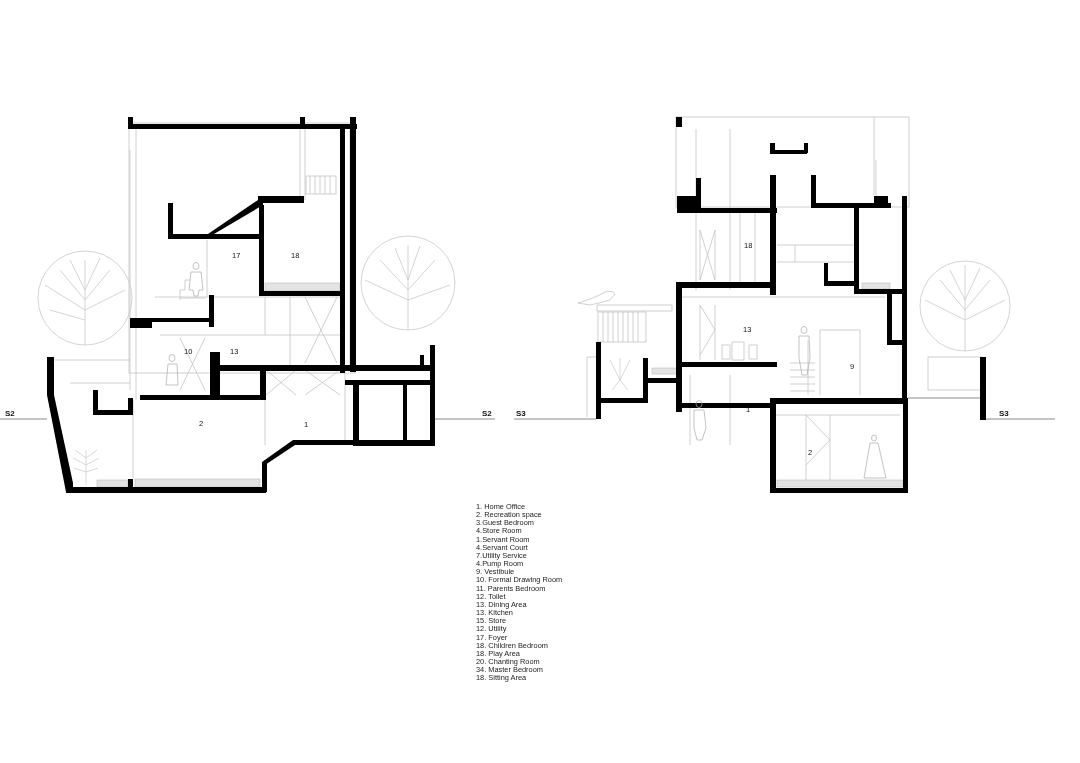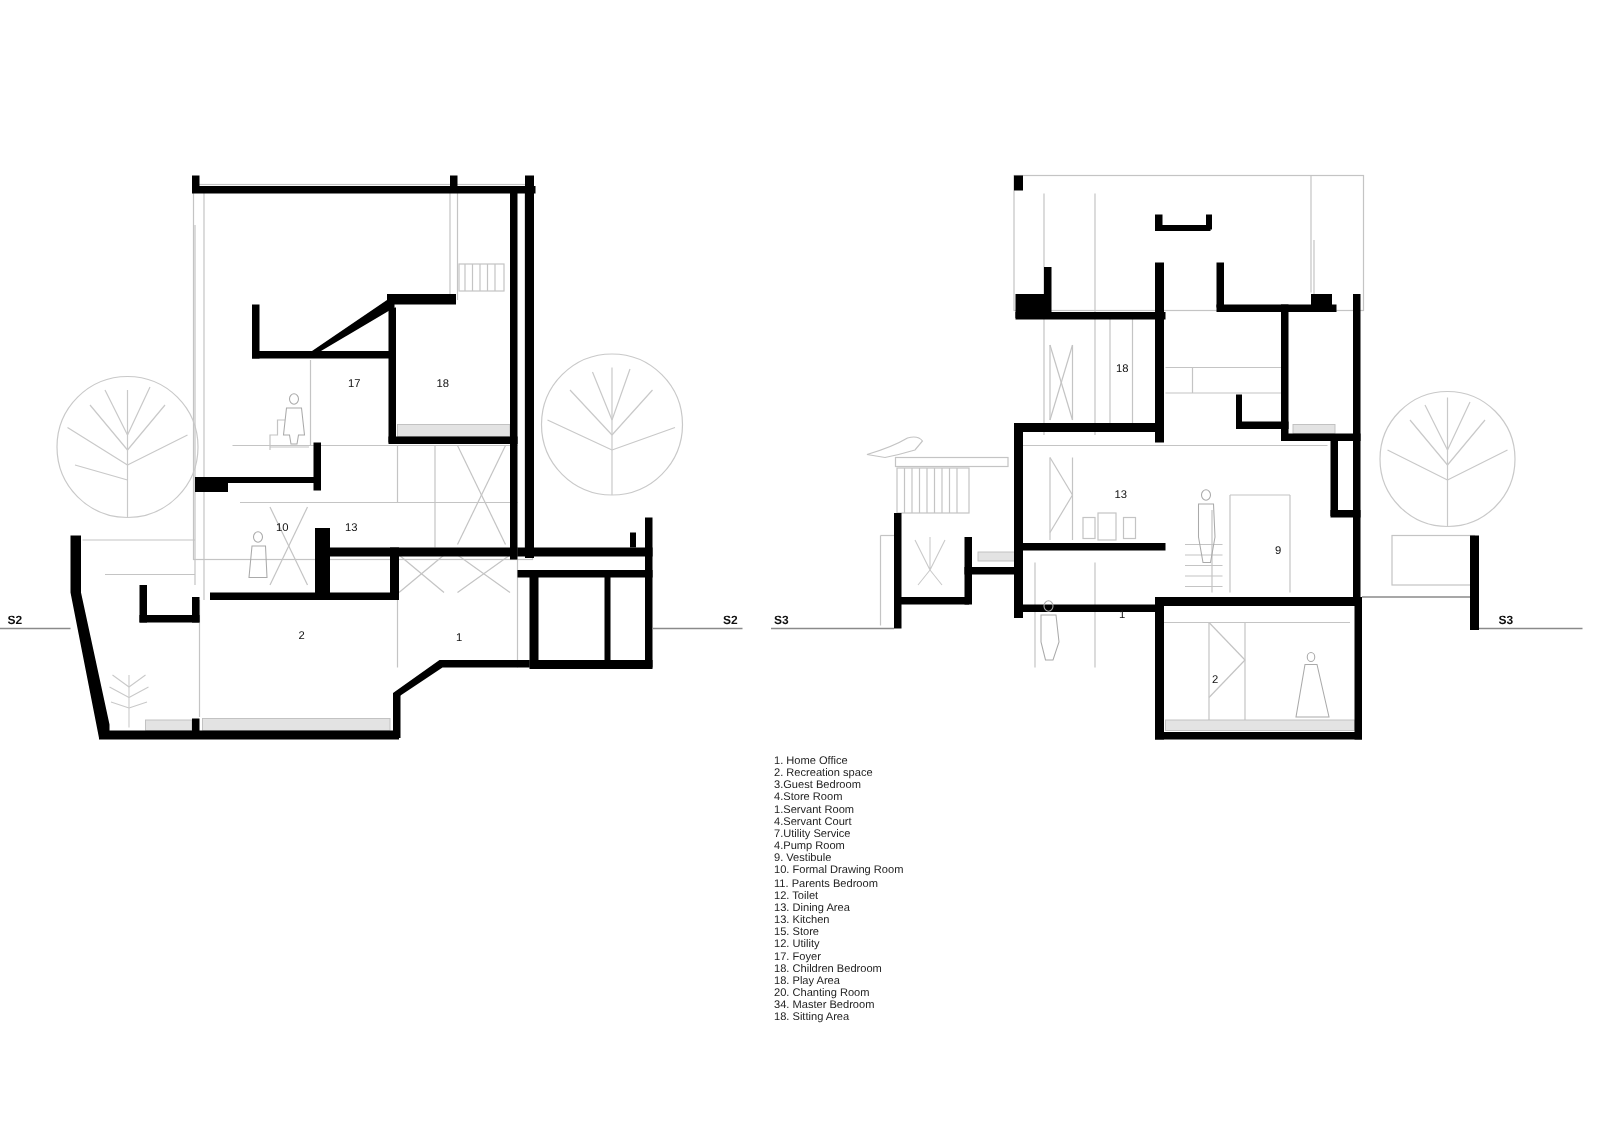--- a/index.html
+++ b/index.html
@@ -1,20 +1,20 @@
 <!DOCTYPE html>
 <html><head>
 <meta charset="utf-8">
 <style>
   html, body { margin: 0; padding: 0; background: #ffffff; }
   body { width: 1080px; height: 763px; position: relative; overflow: hidden;
          font-family: "Liberation Sans", sans-serif; }
   #drawing { position: absolute; left: 0; top: 0; width: 1080px; height: 763px; }
   .legend { position: absolute; left: 476px; top: 503px; font-size: 7.4px; line-height: 8.15px; color: #222; }
-  .legend div { white-space: nowrap; margin-left: 40px; }
+  .legend div { white-space: nowrap; }
   svg text { font-family: "Liberation Sans", sans-serif; }
 </style>
 </head>
 <body>
 
 <svg id="drawing" width="1080" height="763" viewBox="0 0 1080 763" xmlns="http://www.w3.org/2000/svg">
 
   <g>
 
     <g stroke="#c4c4c4" stroke-width="0.8" fill="none">

